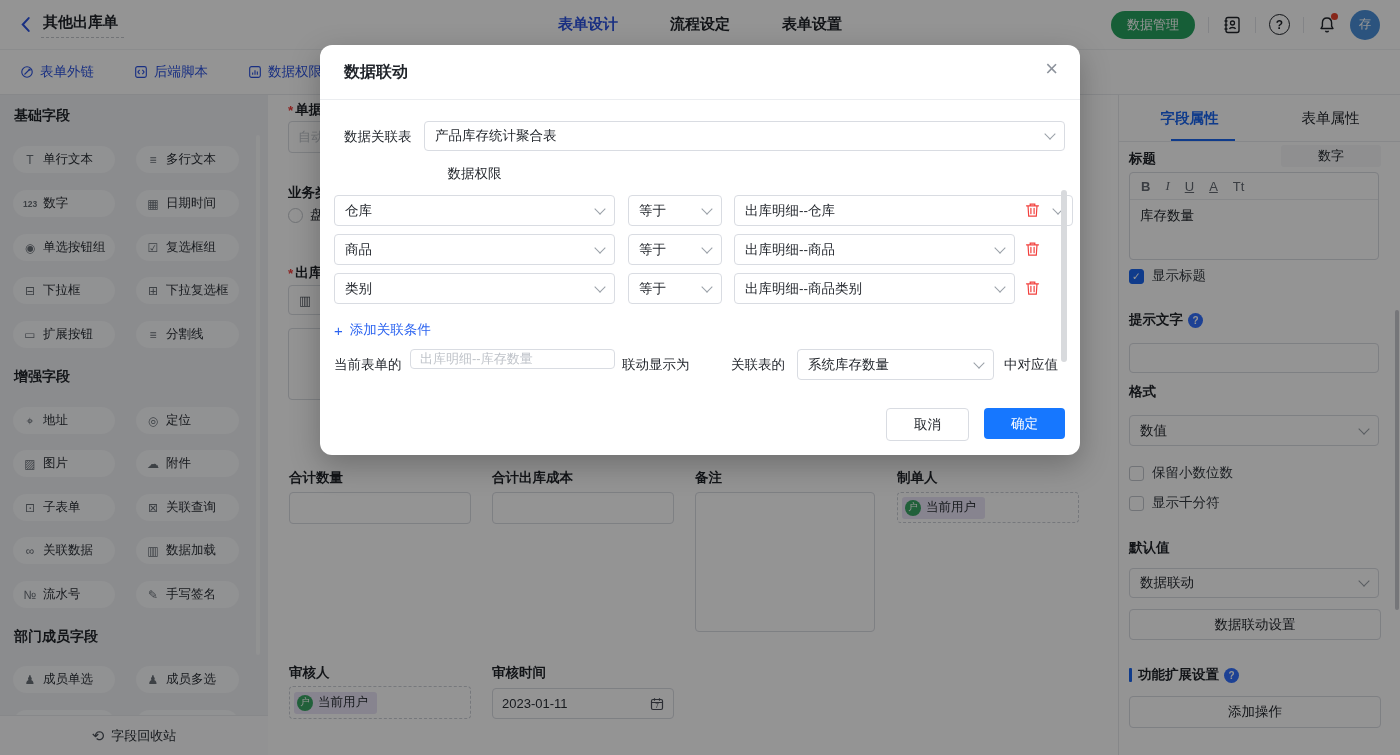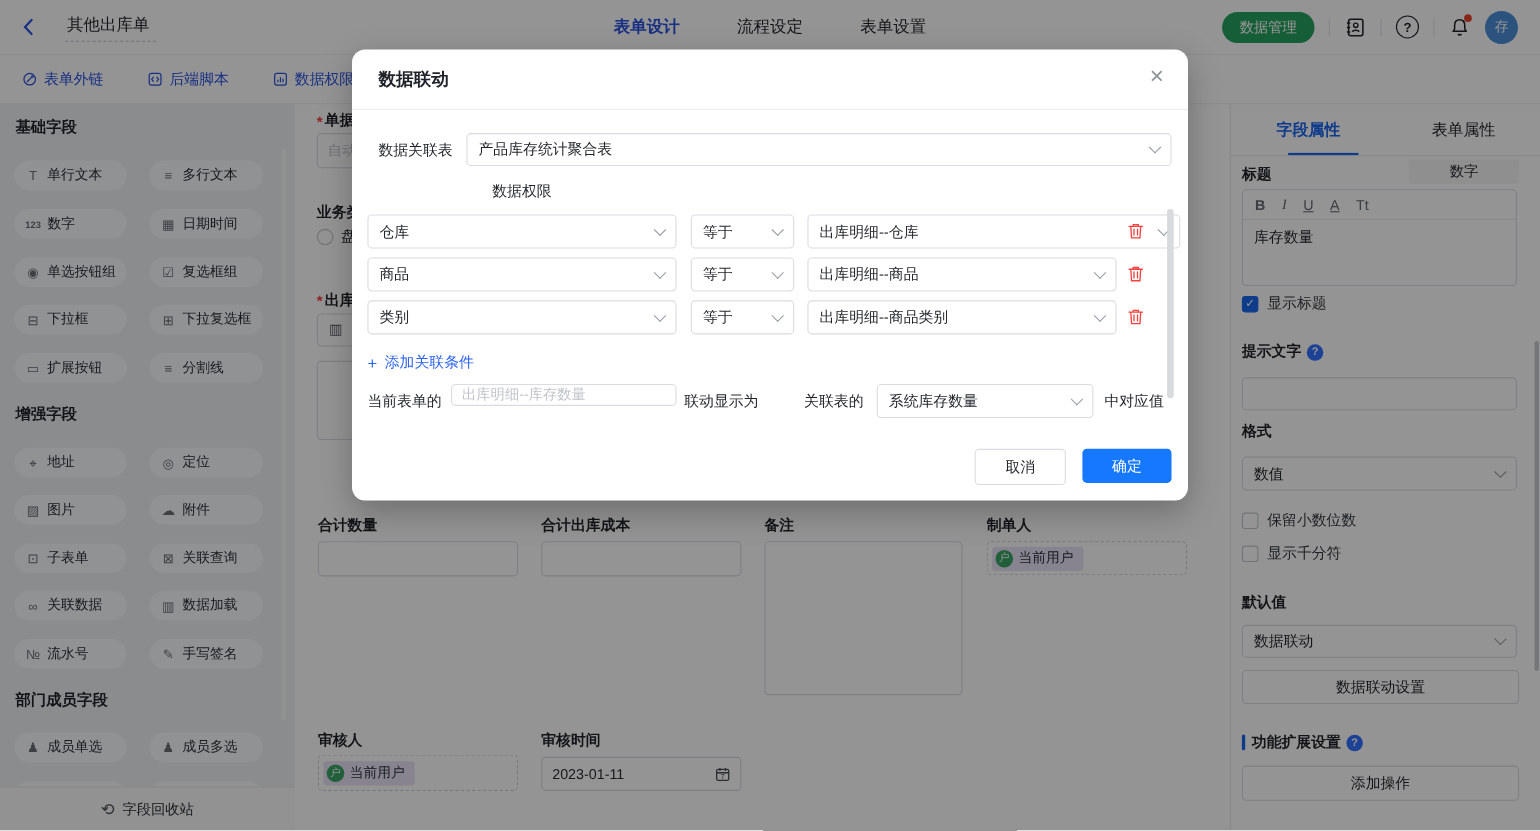--- a/index.html
+++ b/index.html
@@ -2,23 +2,23 @@
 <html><head>
 <meta charset="utf-8">
 <style>
   html,body{margin:0;padding:0;background:#fff}
   .screen{position:relative;width:1400px;height:755px;overflow:hidden;
     font-family:"Liberation Sans","DejaVu Sans",sans-serif;color:#1f2329;background:#fff;font-size:13.5px}
   .abs{position:absolute}
   .flex{display:flex;align-items:center}
   
   .topbar{position:absolute;left:0;top:0;width:1400px;height:50px;background:#fff;border-bottom:1px solid #f0f1f3;display:flex;align-items:center;padding:0 20px;box-sizing:border-box}
-  .doc-title{font-size:15px;font-weight:400;margin-left:28px;border-bottom:1px dashed #c4c8ce;padding:2px 6px 5px 2px}
+  .doc-title{font-size:15px;font-weight:700;margin-left:10px;border-bottom:1px dashed #c4c8ce;padding:2px 6px 5px 2px}
   .nav-tabs{position:absolute;left:50%;transform:translateX(-50%);display:flex;gap:52px;font-size:15px}
-  .nav-tab{color:#1f2329;font-weight:400;cursor:pointer}
+  .nav-tab{color:#1f2329;font-weight:700;cursor:pointer}
   .nav-tab.active{color:#2b52e0;font-weight:600}
   .top-right{margin-left:auto;display:flex;align-items:center;gap:13px}
   .green-pill{height:28px;border-radius:14px;background:#27a35f;color:#fff;font-size:13px;display:flex;align-items:center;padding:0 16px}
   .vdiv{width:1px;height:16px;background:#e2e4e8}
   .avatar{width:30px;height:30px;border-radius:50%;background:#4a90d9;color:#fff;font-size:12.5px;display:flex;align-items:center;justify-content:center}
   .bell-wrap{position:relative;display:flex}
   .bell-dot{position:absolute;right:-1px;top:-2px;width:7px;height:7px;border-radius:50%;background:#e8442e}
   
   .toolbar{position:absolute;left:0;top:50px;width:1400px;height:45px;background:#fff;border-bottom:1px solid #e9ebee;display:flex;align-items:center;padding:0 20px;box-sizing:border-box}
   .tool-link{display:flex;align-items:center;gap:6px;color:#2b52e0;font-size:13.5px;margin-right:40px;cursor:pointer}

